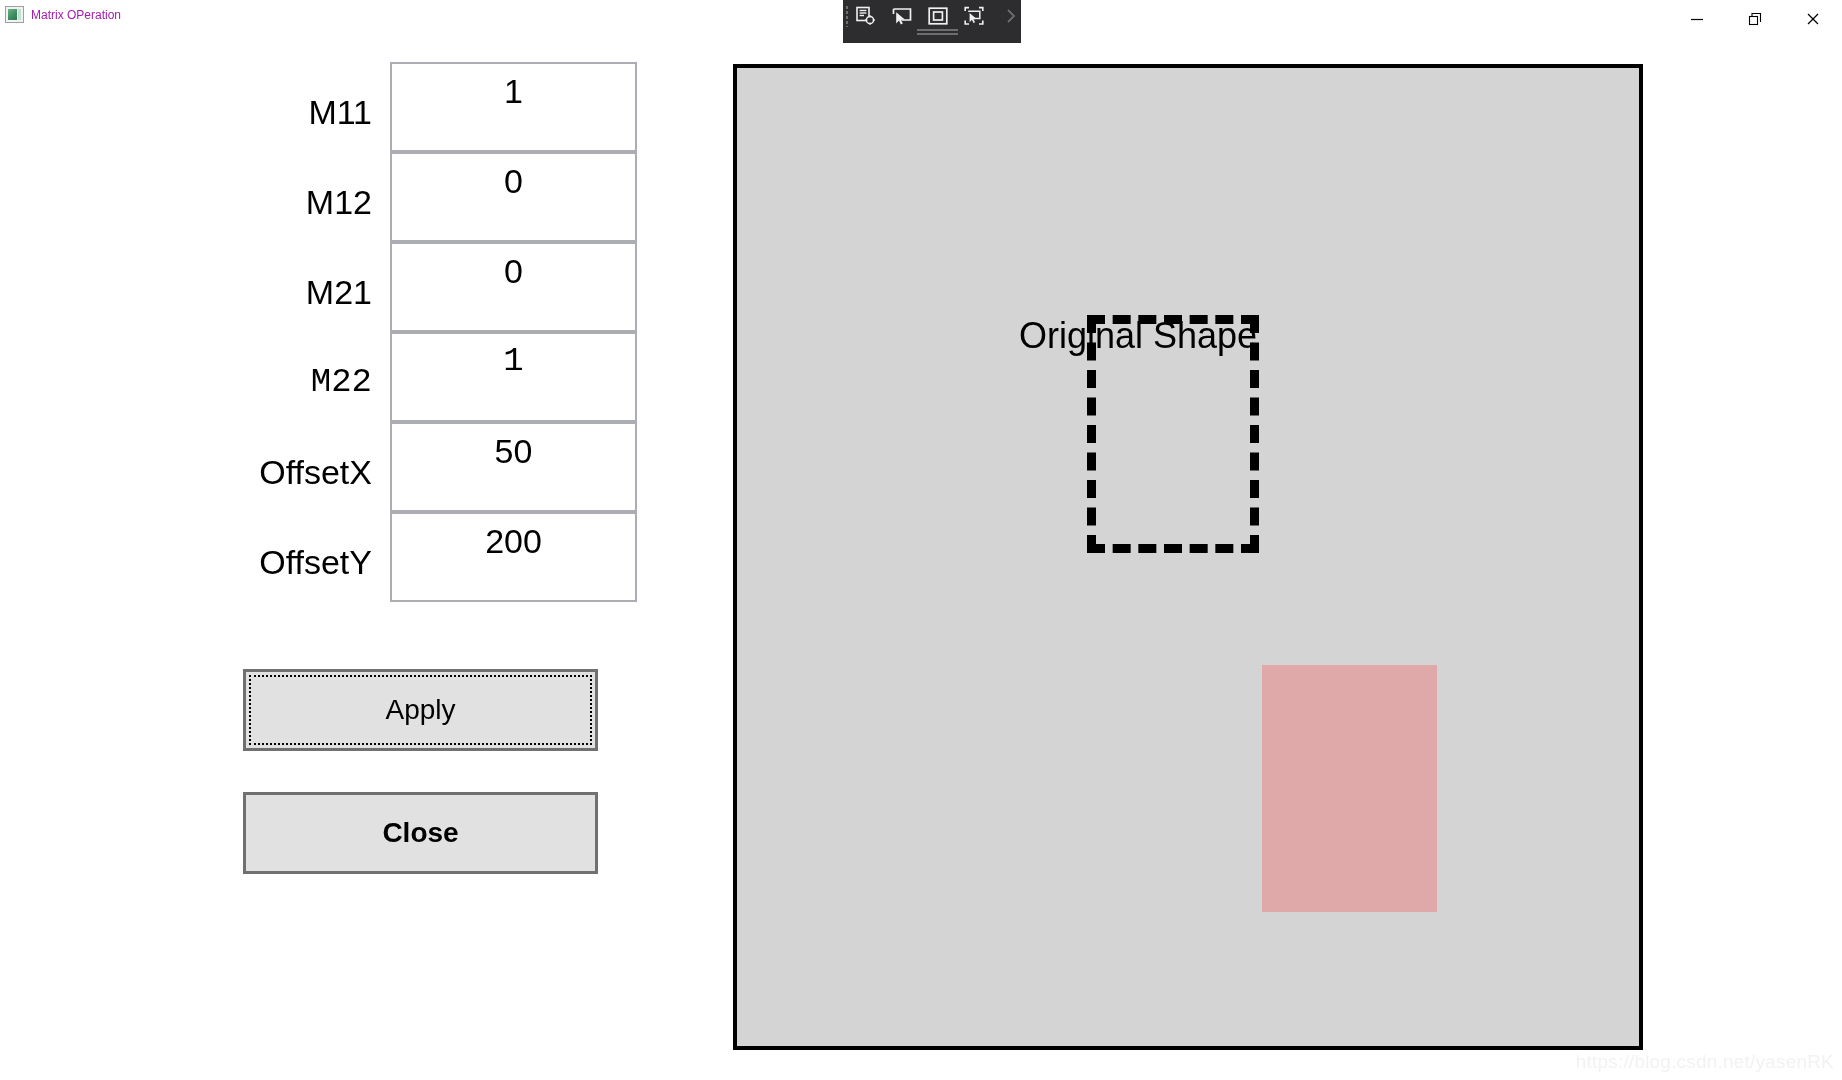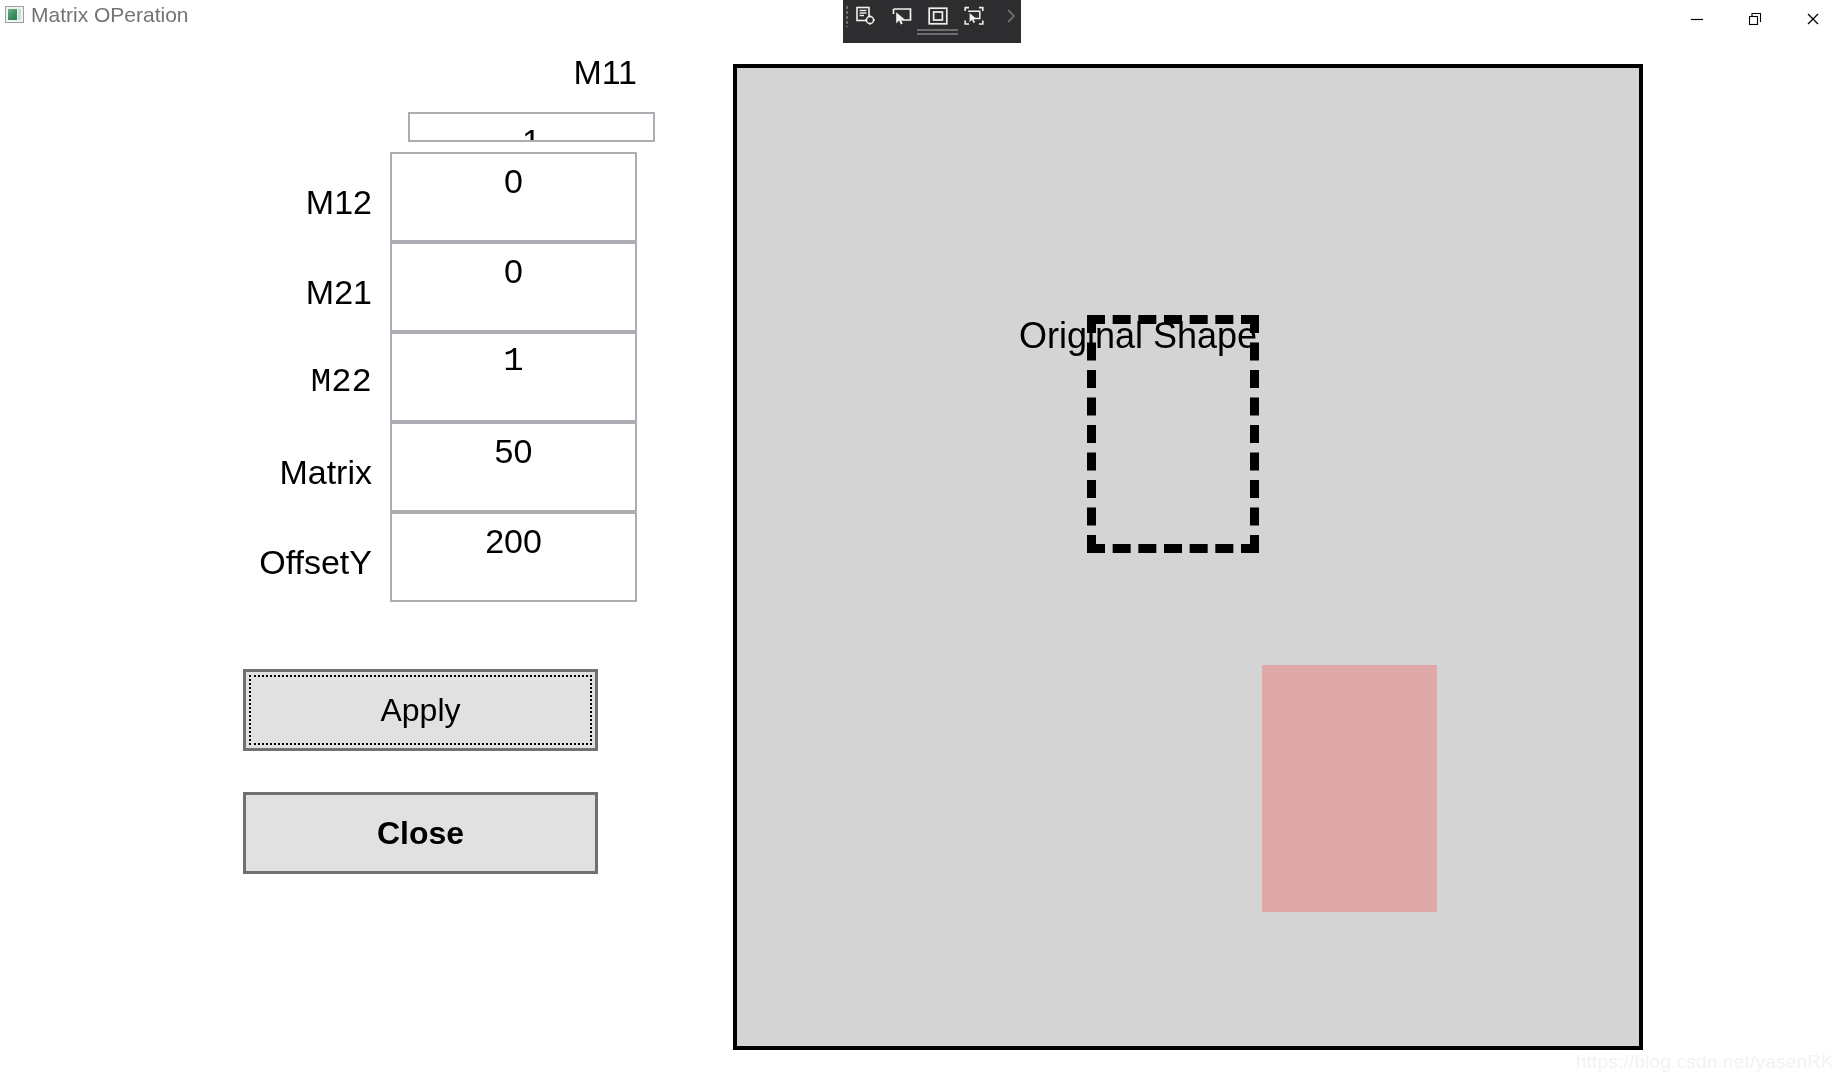--- a/index.html
+++ b/index.html
@@ -42,22 +42,22 @@
   }
   .title-icon-bar {
     position: absolute;
     right: 2px; top: 2px;
     width: 3px; height: 11px;
     background: #bfe3cf;
   }
   .title-text {
     position: absolute;
     left: 31px; top: 3px;
-    font-size: 21px;
-    color: #737373;
+    font-size: 12px;
+    color: #a21caf;
     line-height: 24px;
     white-space: nowrap;
   }
 
   .wincontrols {
     position: absolute;
     right: 0; top: 0;
     height: 38px;
     display: flex;
   }
@@ -162,21 +162,21 @@
     overflow: hidden;
   }
 
   .btn {
     position: absolute;
     left: 243px;
     width: 355px;
     height: 82px;
     background: #e1e1e1;
     border: 3px solid #707070;
-    font-size: 32px;
+    font-size: 28px;
     font-family: "Liberation Sans", sans-serif;
     color: #000000;
     display: flex;
     align-items: center;
     justify-content: center;
     cursor: default;
   }
   .btn-focus {
     position: relative;
   }
@@ -312,42 +312,42 @@
         <svg width="16" height="18" viewBox="0 0 16 18">
           <polyline points="5,3 11,9 5,15" fill="none" stroke="#6d6d70" stroke-width="1.8"></polyline>
         </svg>
       </button>
     </div>
     <div class="vsgrip"></div>
   </div>
 
   <div class="form">
 
-    <div class="field-row" style="top:52px;flex-direction:column;">
+    <div class="field-row" style="top:62px;">
       <div class="field-label">M11</div>
       <div class="field-box">1</div>
     </div>
 
     <div class="field-row" style="top:152px;">
       <div class="field-label">M12</div>
       <div class="field-box">0</div>
     </div>
 
     <div class="field-row" style="top:242px;">
       <div class="field-label">M21</div>
       <div class="field-box">0</div>
     </div>
 
     <div class="field-row" style="top:332px;font-family:Liberation Mono, monospace;">
       <div class="field-label">M22</div>
       <div class="field-box">1</div>
     </div>
 
     <div class="field-row" style="top:422px;">
-      <div class="field-label">Matrix</div>
+      <div class="field-label">OffsetX</div>
       <div class="field-box">50</div>
     </div>
 
     <div class="field-row" style="top:512px;">
       <div class="field-label">OffsetY</div>
       <div class="field-box">200</div>
     </div>
 
     <button class="btn btn-focus" style="top:669px;">Apply</button>
 

